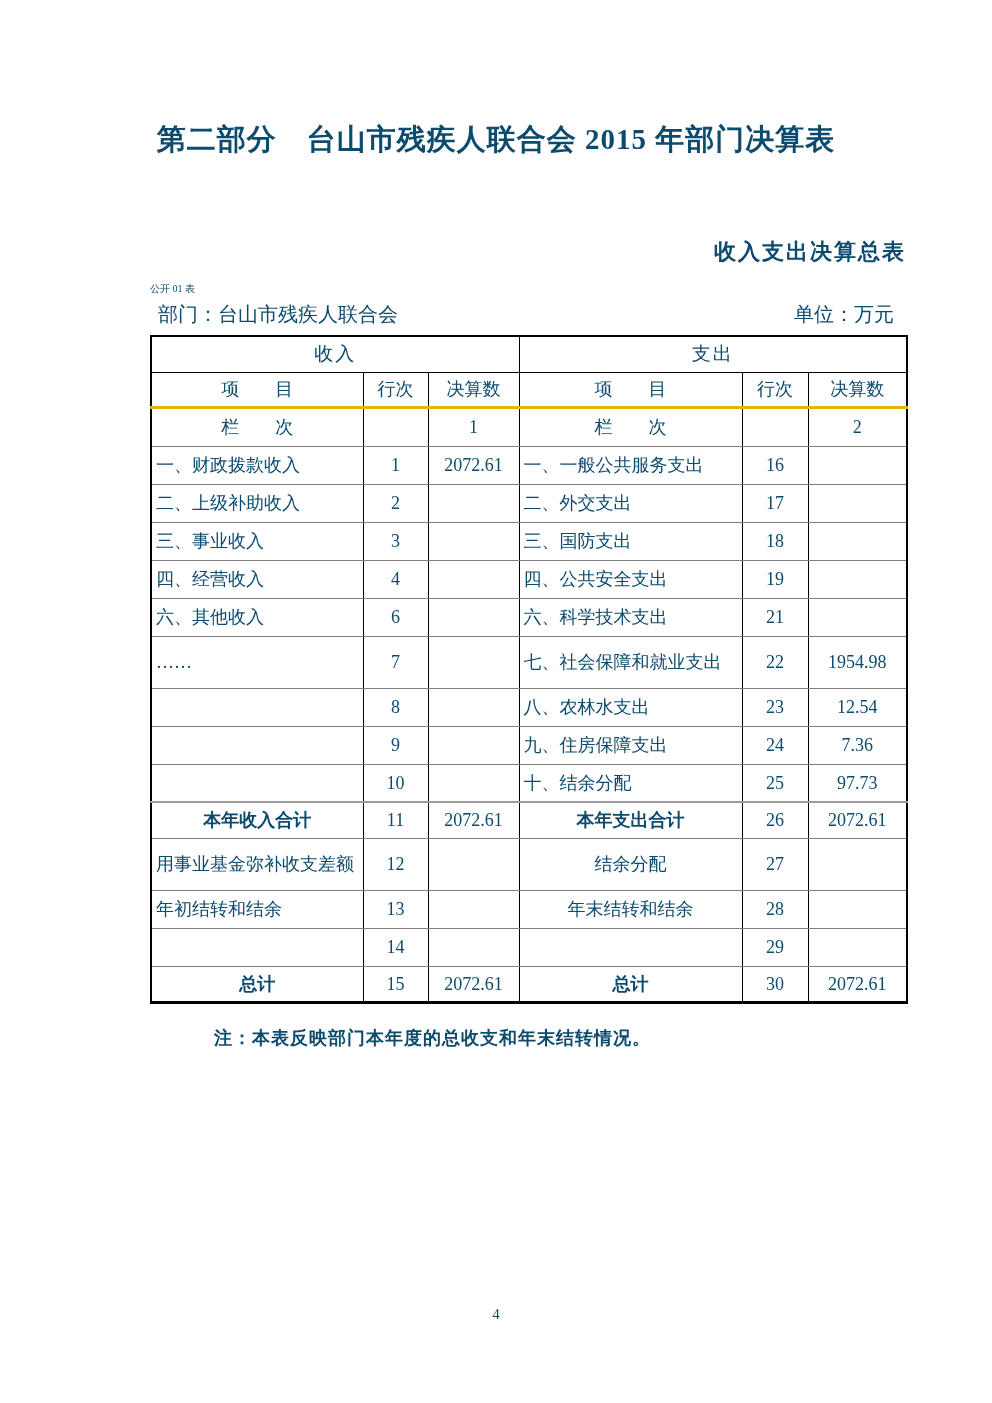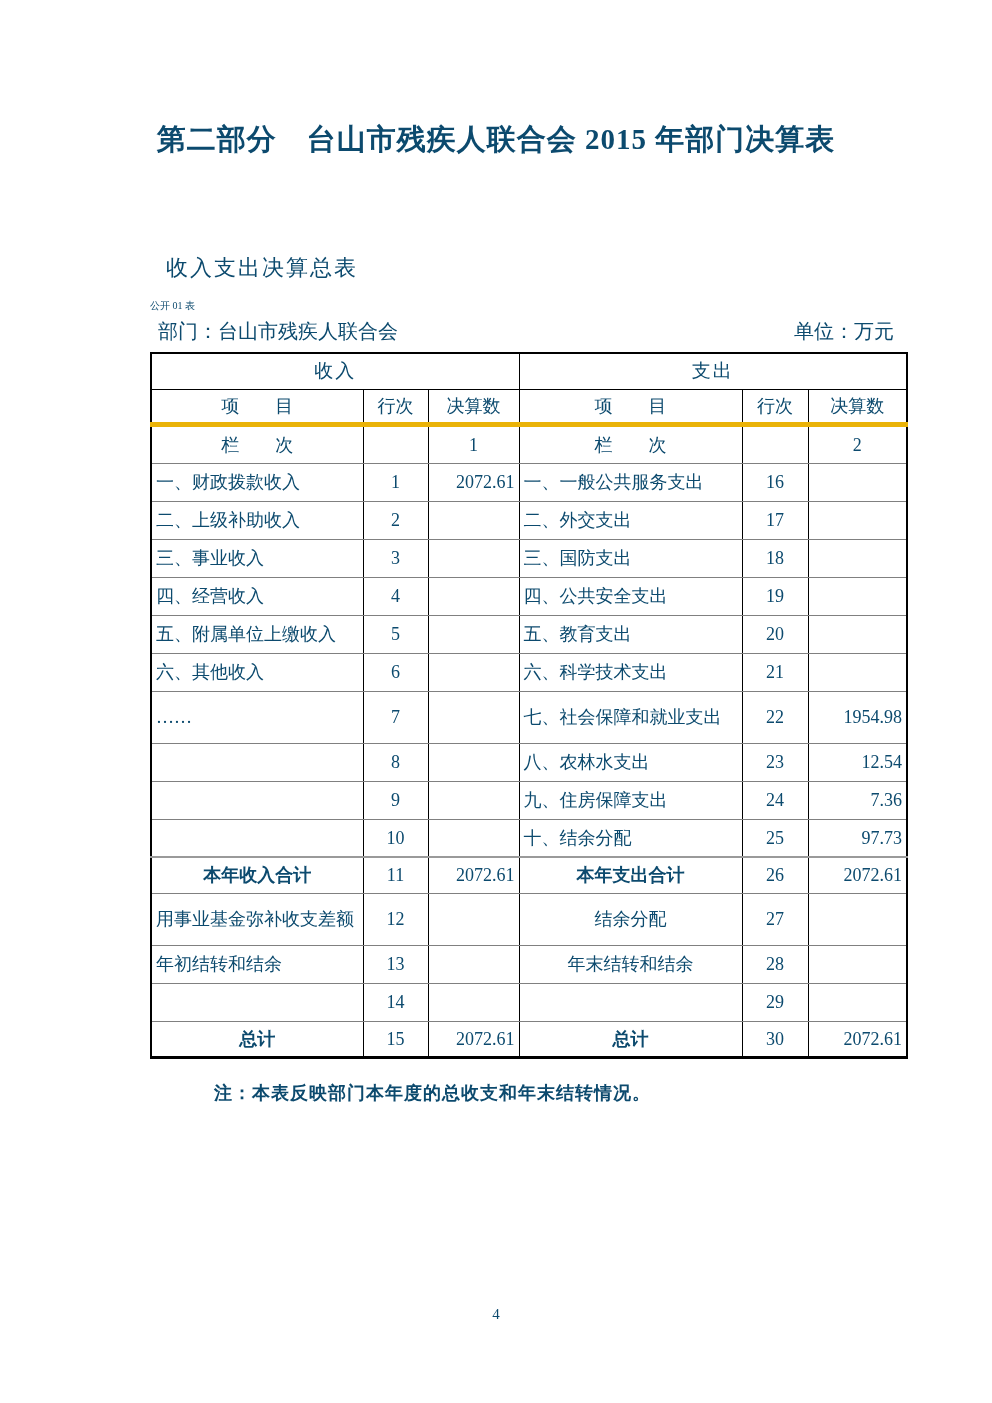--- a/index.html
+++ b/index.html
@@ -1,38 +1,38 @@
 <!DOCTYPE html>
 <html><head>
 <meta charset="utf-8">
 <style>
   html,body{margin:0;padding:0;background:#888;}
   .page{position:relative;width:992px;height:1403px;margin:0 auto;background:#ffffff;
         font-family:"Liberation Serif",serif;color:#0c4a6e;overflow:hidden;}
   .doc-title{margin:0;padding-top:120px;text-align:center;font-size:29px;font-weight:700;letter-spacing:1px;}
   .content{width:756px;margin-left:150px;}
-  .table-title{margin:16px;padding-top:77px;text-align:left;font-size:22px;font-weight:400;letter-spacing:2px;}
+  .table-title{margin:0;padding-top:77px;text-align:right;font-size:22px;font-weight:700;letter-spacing:2px;}
   .tag-line{margin-top:15px;text-align:left;font-size:10px;padding-right:12px;}
   .meta-line{margin-top:5px;display:flex;justify-content:space-between;font-size:20px;padding:0 12px 0 8px;}
   table.budget{margin-top:7px;border-collapse:collapse;table-layout:fixed;width:756px;
                border:2px solid #000;border-bottom-width:3px;padding-left:45px;}
   table.budget td{border:1px solid;border-color:#808080 #000;padding:0 4px;font-size:18px;
                   line-height:24px;vertical-align:middle;overflow:hidden;}
   tr.hd1{height:36px;}   tr.hd1 td{border-bottom-color:#000;text-align:center;font-size:19px;letter-spacing:2px;}
-  tr.hd2{height:35px;}   tr.hd2 td{border-bottom:5px solid #eab308;text-align:center;}
+  tr.hd2{height:35px;}   tr.hd2 td{border-bottom:3px solid #eab308;text-align:center;}
   tr.lanci{height:39px;} tr.lanci td{text-align:center;}
   tr.r{height:38px;}
   tr.tall{height:52px;}
   tr.sum{height:36px;}   tr.sum td{border-top:2px solid #9a9a9a;}
   tr.total{height:36px;}
   .inc-item{text-align:left;padding:0 5px 0 10px;}
   .exp-item{text-align:left;padding:0 16px 0 12px;}
   .indent{padding-left:24px;}
   .rowno{text-align:center;font-size:17px;}
-  .amt{text-align:right;padding-right:8px;font-size:17px;margin-top:36px;}
+  .amt{text-align:center;padding-right:8px;font-size:17px;margin-top:36px;}
   .c{text-align:center;padding:0 4px;}
   .b{font-weight:700;}
   .note{margin-top:22px;font-size:18px;padding-left:64px;letter-spacing:1px;font-weight:bold;}
   .page-number{position:absolute;left:0;right:0;bottom:80px;text-align:center;font-size:15px;}
 </style>
 </head>
 <body>
 
 <div class="page">
   <h1 class="doc-title">第二部分　台山市残疾人联合会 2015 年部门决算表</h1>
@@ -102,28 +102,20 @@
         </tr>
         <tr class="r">
           <td class="inc-item">四、经营收入</td>
           <td class="rowno">4</td>
           <td class="amt"></td>
           <td class="exp-item">四、公共安全支出</td>
           <td class="rowno">19</td>
           <td class="amt"></td>
         </tr>
         <tr class="r">
-          <td class="inc-item">五、附属单位上缴收入</td>
-          <td class="rowno">5</td>
-          <td class="amt"></td>
-          <td class="exp-item">五、教育支出</td>
-          <td class="rowno">20</td>
-          <td class="amt"></td>
-        </tr>
-        <tr class="r">
           <td class="inc-item">六、其他收入</td>
           <td class="rowno">6</td>
           <td class="amt"></td>
           <td class="exp-item">六、科学技术支出</td>
           <td class="rowno">21</td>
           <td class="amt"></td>
         </tr>
         <tr class="tall">
           <td class="inc-item indent">……</td>
           <td class="rowno">7</td>

